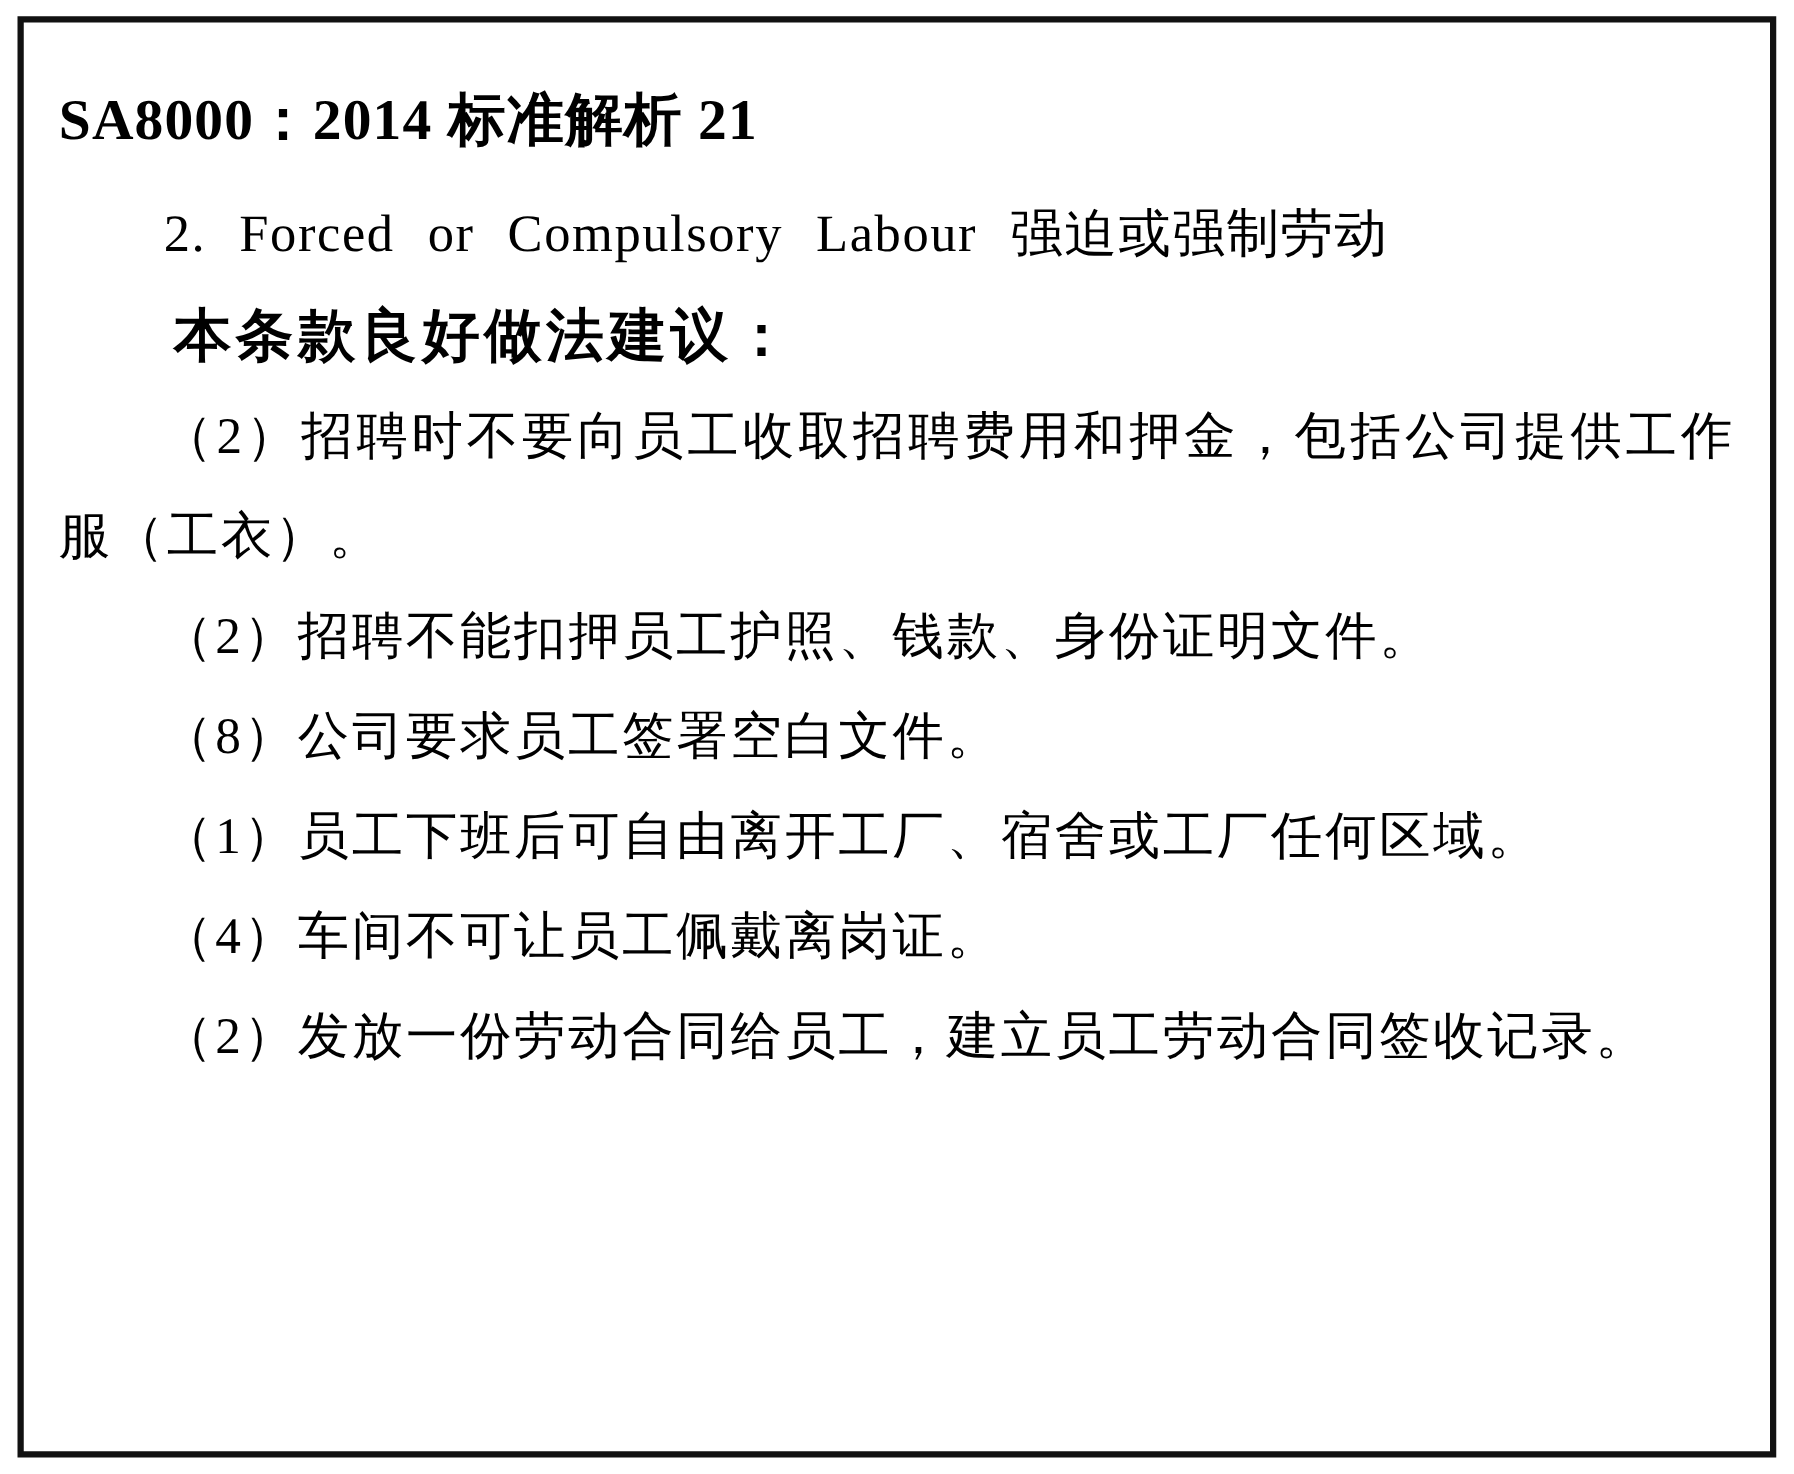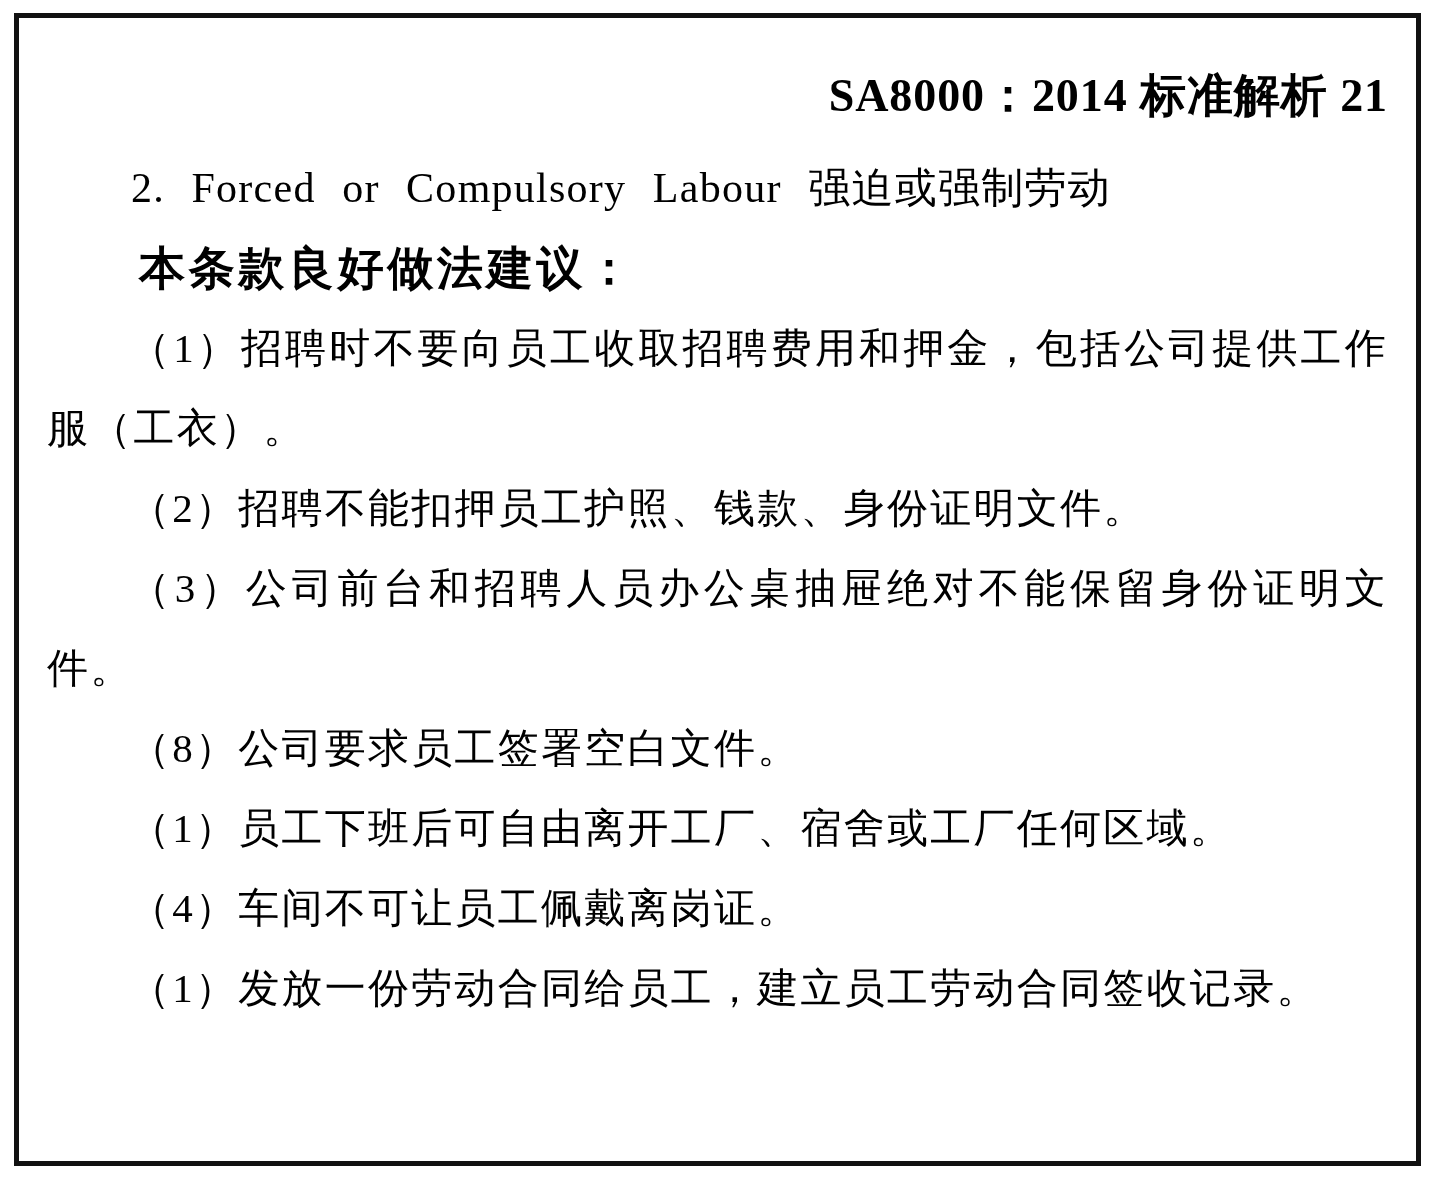--- a/index.html
+++ b/index.html
@@ -22,21 +22,21 @@
     width: 1407px;
     height: 1153px;
     border: 5px solid #111111;
     background: #ffffff;
   }
   .content {
     box-sizing: border-box;
     padding: 48px 28px 0 28px;
   }
   .doc-title {
-    text-align: right;
+    text-align: left;
     font-weight: bold;
     font-size: 46px;
     line-height: 60px;
     margin: 0 0 22px 0;
     letter-spacing: 0.02em;
     font-family: "Liberation Serif", "DejaVu Serif", serif;
   }
   .doc-subtitle {
     font-size: 42px;
     line-height: 80px;
@@ -66,21 +66,20 @@
   }
 </style>
 </head>
 <body>
 
 <div class="page-frame">
   <div class="content">
     <h1 class="doc-title">SA8000：2014 标准解析 21</h1>
     <p class="doc-subtitle">2. Forced or Compulsory Labour 强迫或强制劳动</p>
     <p class="section-heading">本条款良好做法建议：</p>
-    <p class="doc-item">（1）招聘时不要向员工收取招聘费用和押金，包括公司提供工作服（工衣）。</p>
+    <p class="doc-item">（2）招聘时不要向员工收取招聘费用和押金，包括公司提供工作服（工衣）。</p>
     <p class="doc-item">（2）招聘不能扣押员工护照、钱款、身份证明文件。</p>
-    <p class="doc-item">（3）公司前台和招聘人员办公桌抽屉绝对不能保留身份证明文件。</p>
     <p class="doc-item">（8）公司要求员工签署空白文件。</p>
     <p class="doc-item">（1）员工下班后可自由离开工厂、宿舍或工厂任何区域。</p>
     <p class="doc-item">（4）车间不可让员工佩戴离岗证。</p>
-    <p class="doc-item">（1）发放一份劳动合同给员工，建立员工劳动合同签收记录。</p>
+    <p class="doc-item">（2）发放一份劳动合同给员工，建立员工劳动合同签收记录。</p>
   </div>
 </div>
 
 </body></html>

